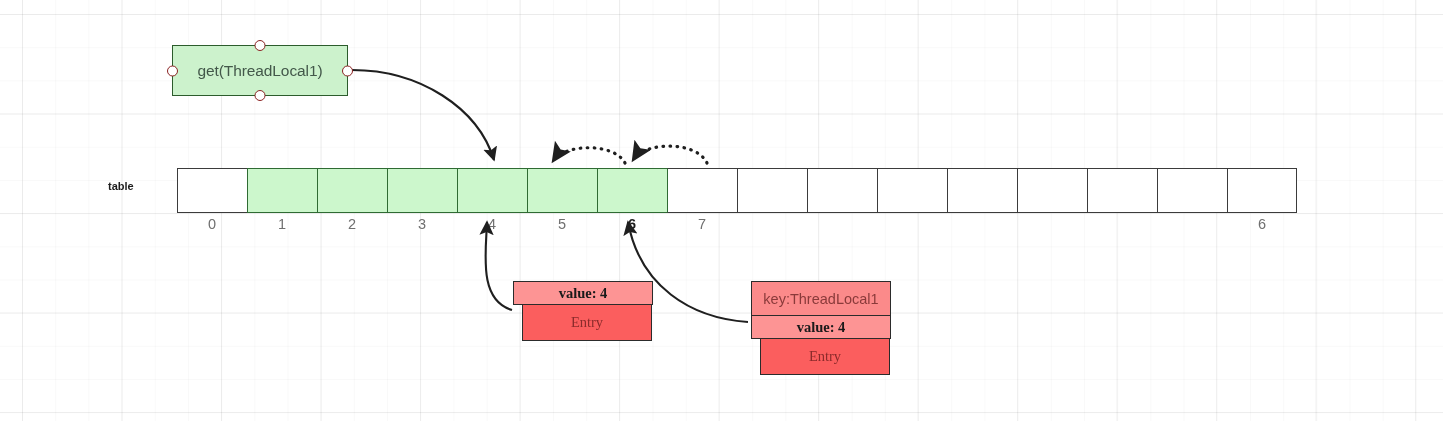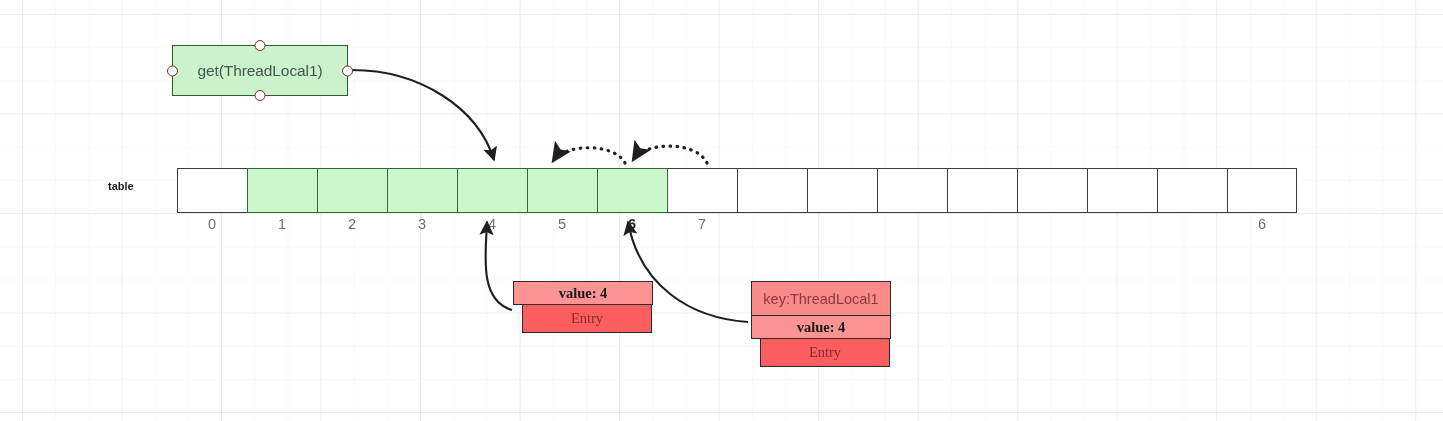--- a/index.html
+++ b/index.html
@@ -162,21 +162,21 @@
   .entry-val {
     width: 140px;
     height: 24px;
     background: #fd9494;
     font-family: Liberation Serif, serif;
   }
   .entry-foot {
     position: relative;
     margin-left: 9px;
     width: 130px;
-    height: 28px;
+    height: 36px;
     box-sizing: border-box;
     border: 1.7px solid #2b2b2b;
     border-top-width: 0;
     background: #fb5e5e;
     display: flex;
     align-items: center;
     justify-content: center;
     font-size: 14.5px;
     color: #8b2b2b;
     font-family: "Liberation Serif", "DejaVu Serif", serif;

